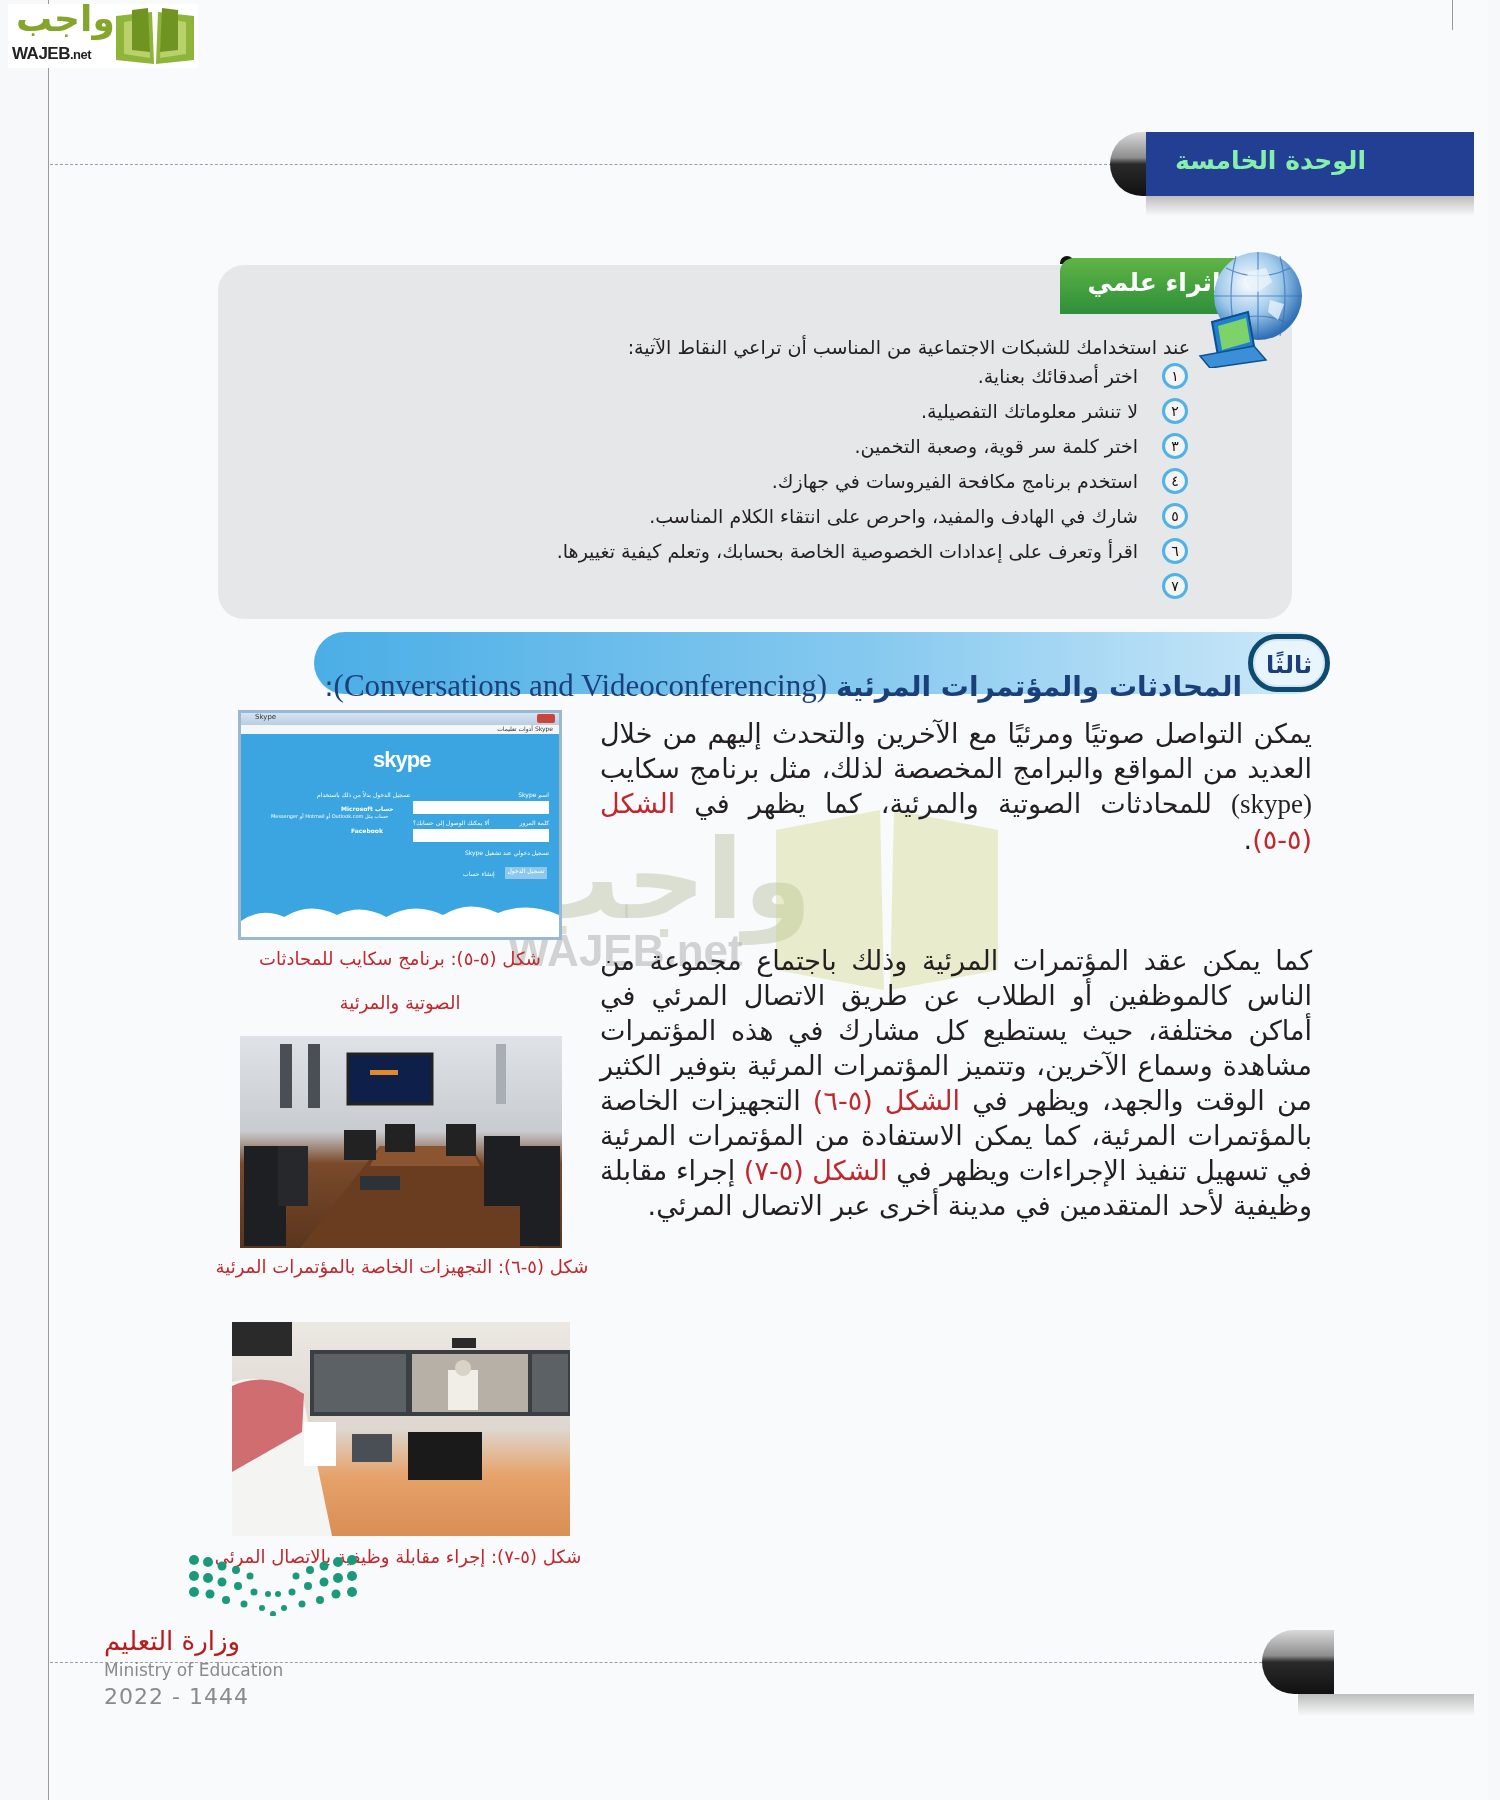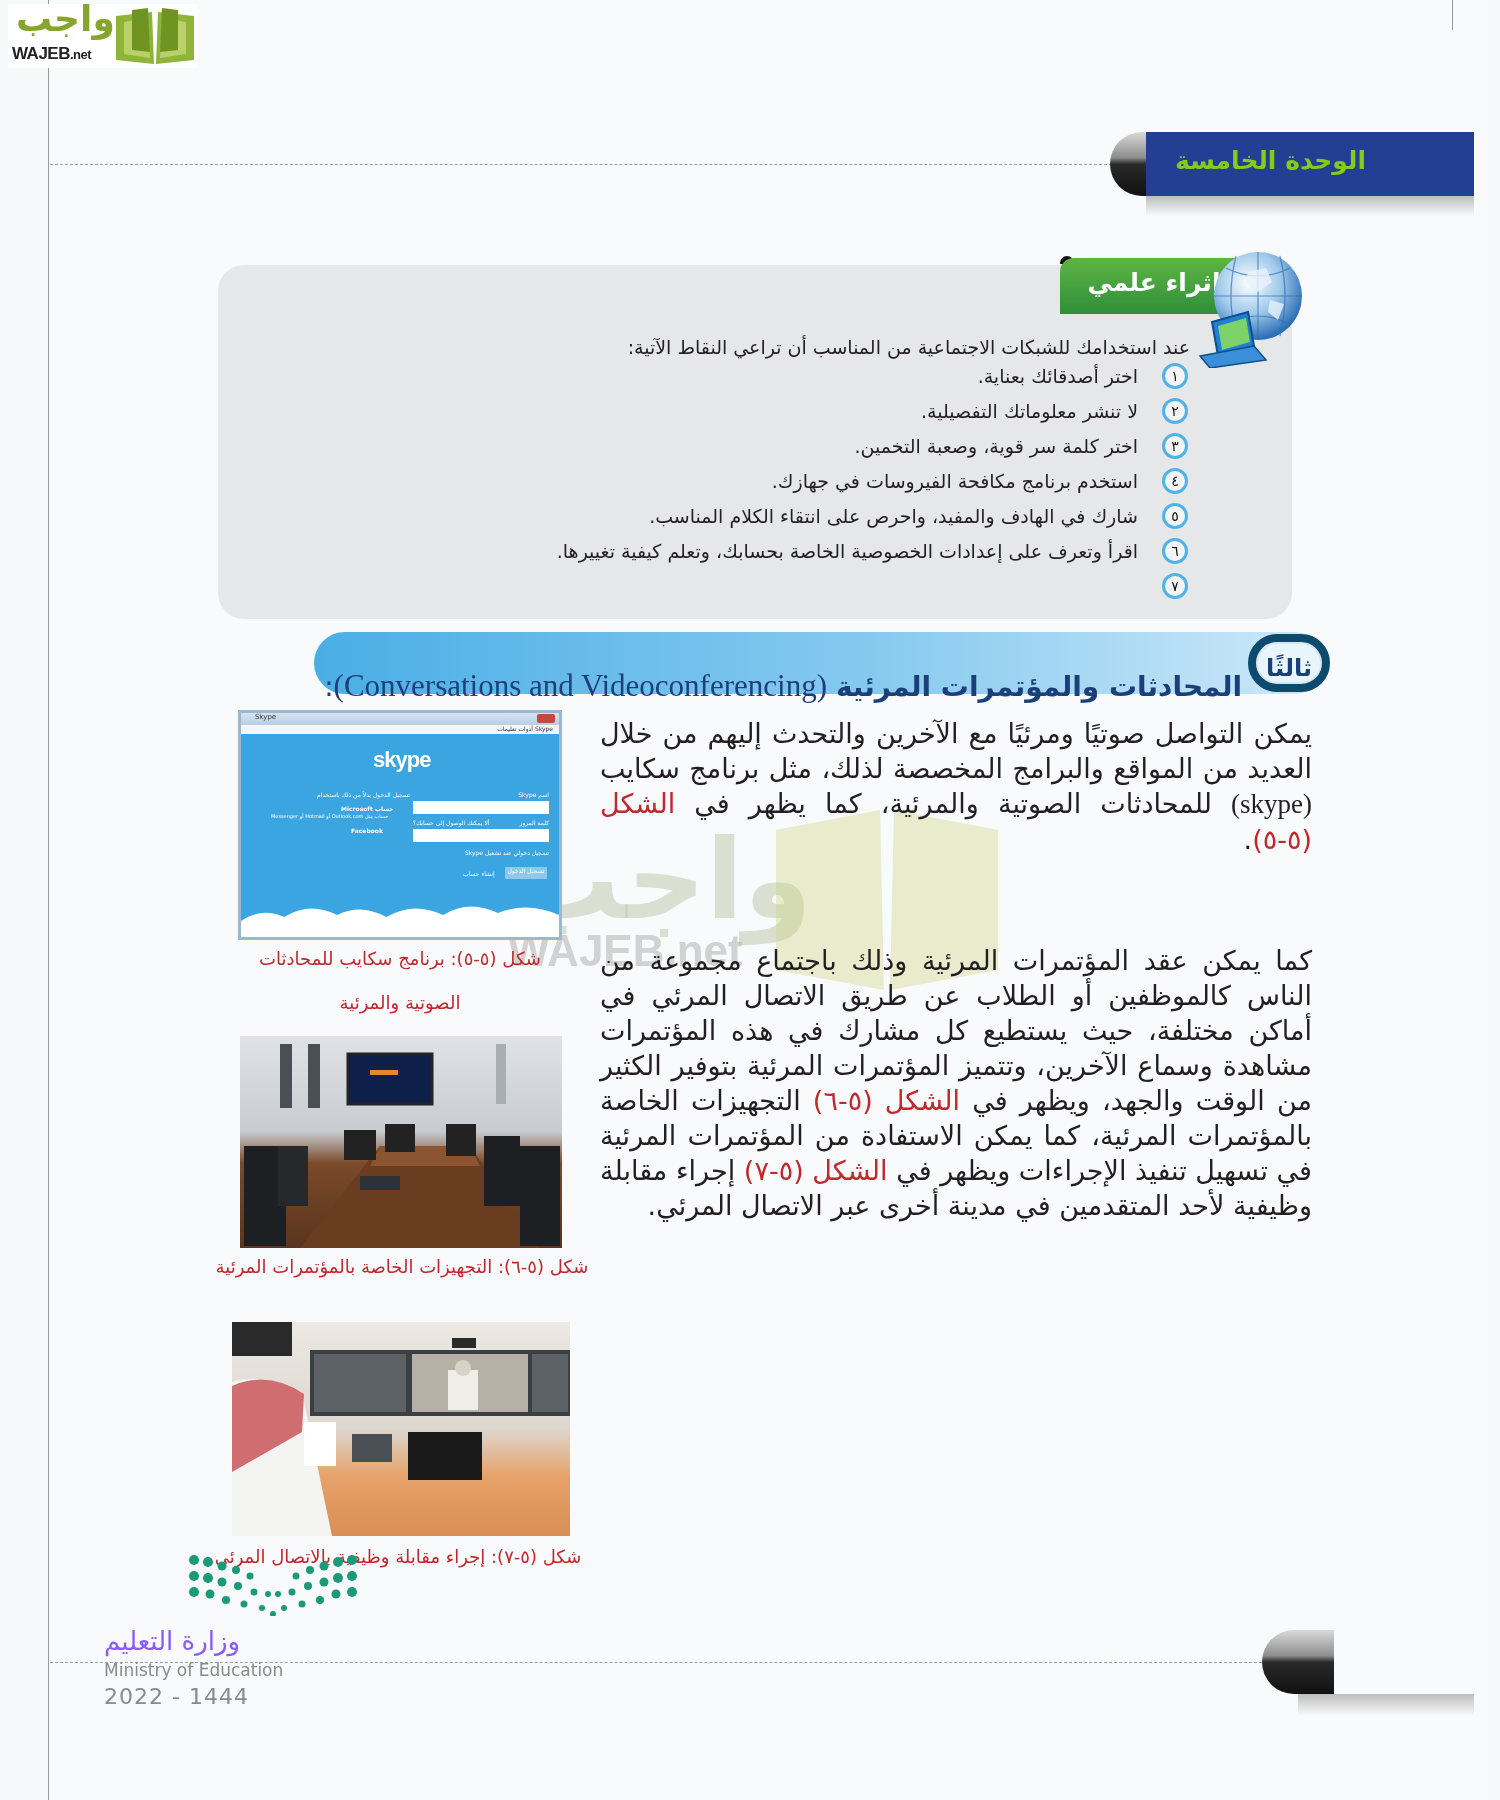--- a/index.html
+++ b/index.html
@@ -17,41 +17,41 @@
   .brand-book { position: absolute; left: 106px; top: 4px; width: 82px; height: 58px; }
 
   
   .dash { position: absolute; height: 0; border-top: 1.5px dashed #9aa0a6; }
 
   
   .unit-tab { position: absolute; left: 1110px; top: 132px; width: 364px; height: 64px; }
   .unit-knob { position: absolute; left: 0; top: 0; width: 72px; height: 64px; border-radius: 36px 0 0 36px;
     background: linear-gradient(180deg, #d9d9d9 0%, #8e8e8e 40%, #2a2a2a 50%, #111 100%); }
   .unit-bar { position: absolute; left: 36px; top: 0; width: 328px; height: 64px; background: #233f94;
-    color: #84cc16; font-size: 25px; font-weight: bold; direction: rtl; padding: 14px 108px 0 0; text-align: right; }
+    color: #86efac; font-size: 25px; font-weight: bold; direction: rtl; padding: 14px 108px 0 0; text-align: right; }
   .unit-shadow { position: absolute; left: 36px; top: 64px; width: 328px; height: 20px; background: linear-gradient(180deg, #bdbdbd, rgba(250,250,250,0)); }
 
   
   .enrich { position: absolute; left: 218px; top: 265px; width: 1074px; height: 354px; background: #e6e7e8; border-radius: 26px; }
   .enrich-tab { position: absolute; left: 1060px; top: 258px; width: 188px; height: 56px; border-radius: 14px 0 14px 0;
     background: linear-gradient(180deg, #5fb444 0%, #2e8f3a 100%); color: #fff; font-size: 25px; font-weight: bold;
     direction: rtl; text-align: center; padding-top: 10px; }
   .enrich-tab-dot { position: absolute; left: 1060px; top: 256px; width: 14px; height: 8px; border-radius: 8px 8px 0 0; background: #111; }
   .globe { position: absolute; left: 1196px; top: 248px; width: 120px; height: 120px; }
   .enrich-intro { position: absolute; right: 310px; top: 336px; font-size: 19px; direction: rtl; text-align: center; white-space: nowrap; }
   .enrich-list { position: absolute; right: 312px; top: 358px; list-style: none; direction: rtl; }
   .enrich-list li { height: 35px; display: flex; align-items: center; font-size: 19px; white-space: nowrap; }
   .num-badge { width: 26px; height: 26px; border-radius: 50%; border: 3.5px solid #4fb3e8; background: #f4f4f4;
     font-size: 14px; display: flex; align-items: center; justify-content: center; margin-left: 24px; color: #111; }
 
   
   .sec-head { position: absolute; left: 314px; top: 632px; width: 1012px; height: 62px; border-radius: 31px;
     background: linear-gradient(90deg, #4aaee6 0%, #86c9ef 55%, #cfe9f9 100%); }
   .sec-badge { position: absolute; left: 1248px; top: 634px; width: 82px; height: 58px; border-radius: 29px;
-    background: #e9f5fc; border: 8px solid #0c4a6e; box-shadow: 0 0 0 2px #d5e6f2 inset;
+    background: #e9f5fc; border: 5px solid #0c4a6e; box-shadow: 0 0 0 2px #d5e6f2 inset;
     font-size: 24px; font-weight: bold; color: #1b3f78; direction: rtl; text-align: center; padding-top: 12px; }
   .sec-title { position: absolute; right: 258px; top: 644px; font-size: 28px; color: #1b3f78; direction: rtl; white-space: nowrap; margin-top: 24px; }
   .sec-title b { font-weight: bold; }
   .sec-title .en { font-family: "Liberation Serif", serif; font-size: 31px; }
 
   
   .para { position: absolute; right: 188px; width: 712px; direction: rtl; text-align: justify; font-size: 27px; line-height: 35px; color: #231f20; }
   .para .ref { color: #c1272d; }
   .para .en { font-family: "Liberation Serif", serif; }
 
@@ -75,21 +75,21 @@
   .sk-input { position: absolute; background: #fff; height: 13px; }
   .sk-btn { position: absolute; left: 264px; top: 154px; width: 42px; height: 12px; background: #8fc8ea; font-size: 6px; color: #fff; text-align: center; }
   .sk-clouds { position: absolute; left: 0; bottom: 0; width: 100%; height: 40px; }
 
   
   .room { left: 240px; top: 1036px; width: 322px; height: 212px; background: linear-gradient(180deg, #dfe2e6 0%, #c8ccd1 45%, #7a4a2a 60%, #5a351e 100%); }
   .int { left: 232px; top: 1322px; width: 338px; height: 214px; background: linear-gradient(180deg, #ece8e2 0%, #ddd7cf 50%, #e6a26a 72%, #d98e55 100%); }
 
   
   .moe-dots { position: absolute; left: 188px; top: 1554px; width: 170px; height: 62px; }
-  .moe-ar { position: absolute; left: 104px; top: 1626px; font-size: 26px; color: #8b5cf6; direction: rtl; letter-spacing: 1px; }
+  .moe-ar { position: absolute; left: 104px; top: 1626px; font-size: 26px; color: #b91c1c; direction: rtl; letter-spacing: 1px; }
   .moe-en { position: absolute; left: 104px; top: 1660px; font-size: 17px; color: #8a8a8a; font-family: "DejaVu Sans", sans-serif; }
   .moe-year { position: absolute; left: 104px; top: 1684px; font-size: 22px; color: #8a8a8a; letter-spacing: 1px; }
 
   
   .pg-tab { position: absolute; left: 1262px; top: 1630px; width: 212px; height: 64px; }
   .pg-knob { position: absolute; left: 0; top: 0; width: 72px; height: 64px; border-radius: 36px 0 0 36px;
     background: linear-gradient(180deg, #d9d9d9 0%, #8e8e8e 40%, #2a2a2a 50%, #111 100%); }
   .pg-bar { position: absolute; left: 36px; top: 0; width: 176px; height: 64px; background: #233f94; color: #fff;
     font-size: 24px; font-weight: bold; text-align: center; padding-top: 16px; padding-left: 16px; }
   .pg-shadow { position: absolute; left: 36px; top: 64px; width: 176px; height: 22px; background: linear-gradient(180deg, #bdbdbd, rgba(250,250,250,0)); }

